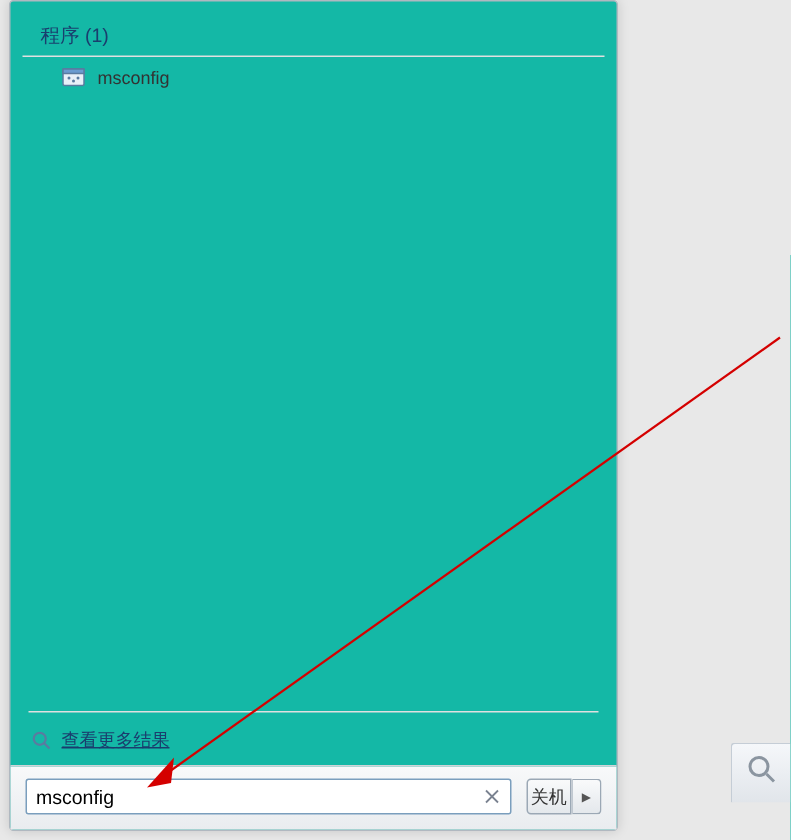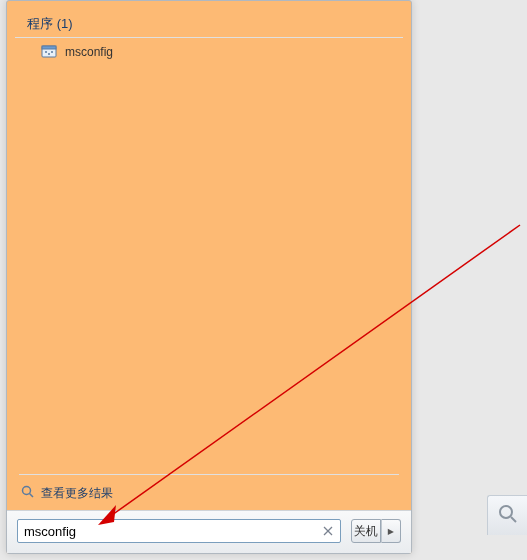--- a/index.html
+++ b/index.html
@@ -16,21 +16,21 @@
       position: relative;
       overflow: hidden;
     }
     
     .start-menu {
       position: absolute;
       left: 6px;
       top: 0;
       width: 406px;
       height: 554px;
-      background: #fdba74;
+      background: #14b8a6;
       border: 1px solid #b0b8c0;
       border-radius: 3px;
       box-shadow: 0 0 8px rgba(0,0,0,0.15);
       display: flex;
       flex-direction: column;
     }
     
     .category-header {
       padding: 8px 12px 4px 12px;
       font-size: 13px;
@@ -58,24 +58,26 @@
       width: 16px;
       height: 16px;
       margin-right: 8px;
       display: inline-flex;
       align-items: center;
       justify-content: center;
     }
     
     .more-results {
       display: flex;
+      align-items: center;
       padding: 8px 14px;
       font-size: 12px;
       color: #1a3e6e;
       cursor: pointer;
+      text-decoration: underline;
     }
     
     .search-icon-small {
       margin-right: 6px;
       width: 14px;
       height: 14px;
     }
     
     .bottom-bar {
       display: flex;

